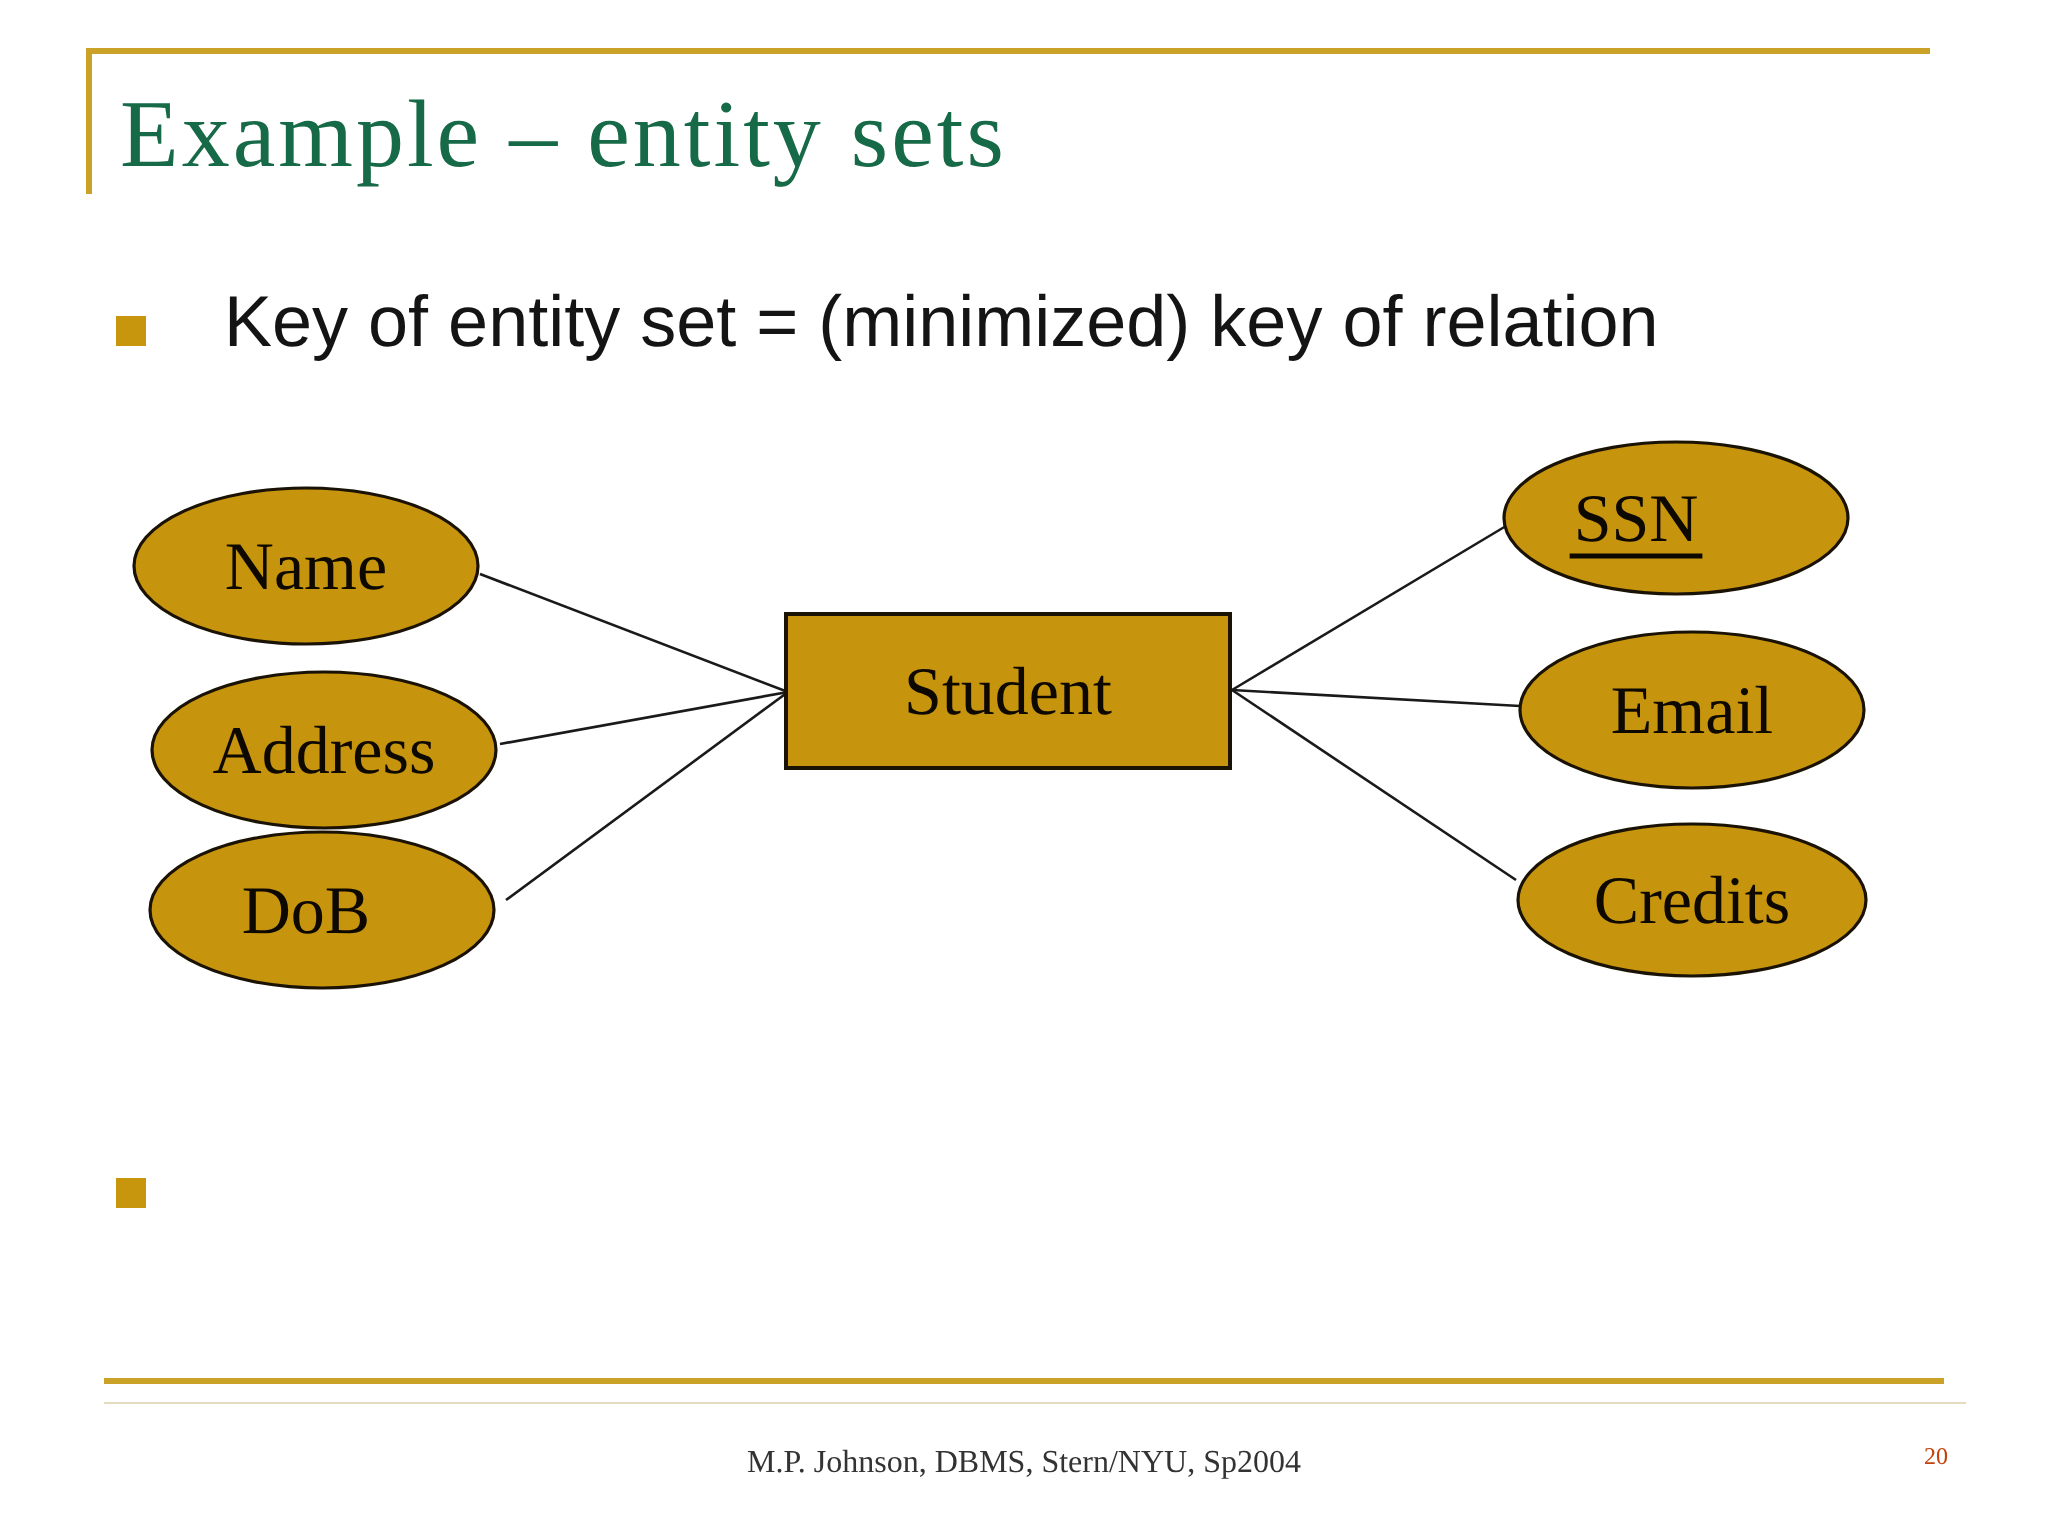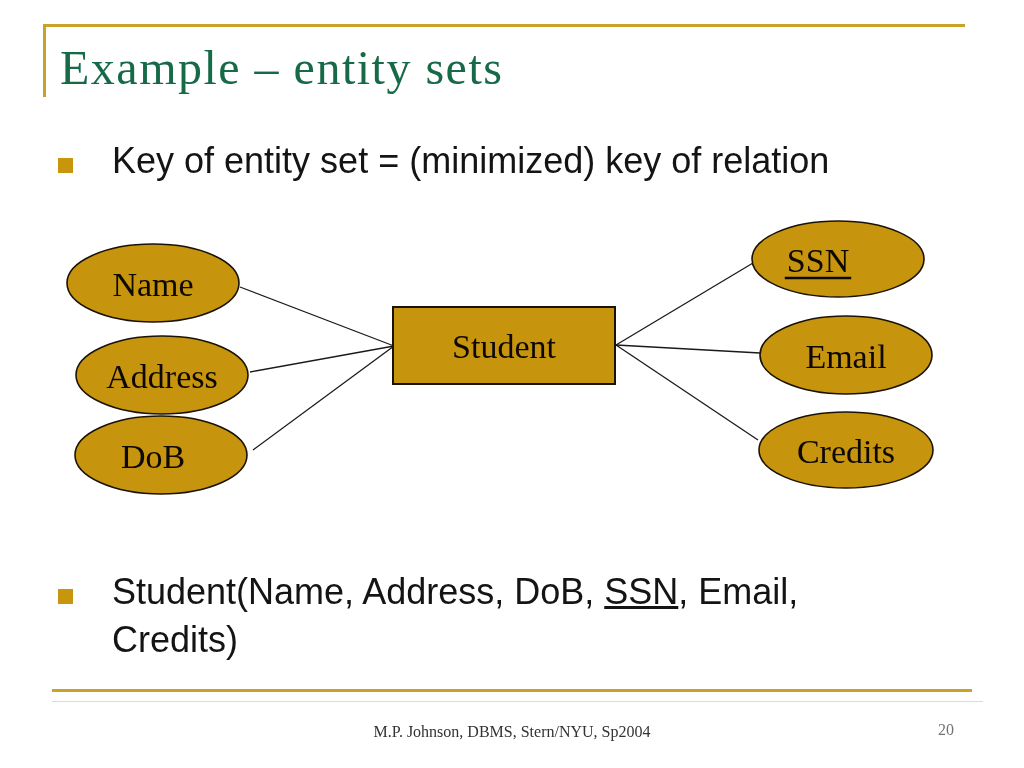--- a/index.html
+++ b/index.html
@@ -29,23 +29,23 @@
   #bullet2-text .u{text-decoration:underline;}
   #er-diagram{position:absolute;left:0;top:0;width:1024px;height:768px;}
   #footer-rule-thick{left:52px;top:689px;width:920px;height:3px;background:#C9A227;}
   #footer-rule-thin{left:52px;top:701px;width:931px;height:1px;background:#E3DCC1;}
   #footer-text{
     position:absolute;left:0;right:0;top:723px;text-align:center;
     font-family:"Liberation Serif","DejaVu Serif",serif;
     font-size:16px;color:#333333;
   }
   #page-number{
-    position:absolute;left:938px;top:721px;
+    position:absolute;left:962px;top:721px;
     font-family:"Liberation Serif","DejaVu Serif",serif;
-    font-size:16px;color:#737373;
+    font-size:12px;color:#c2410c;
   }
 </style>
 </head>
 <body>
 
 <div id="slide">
 
   <div id="top-rule" class="rule"></div>
   <div id="left-rule" class="rule"></div>
 
@@ -72,20 +72,19 @@
       <line x1="784.8125" y1="278" x2="851.1875" y2="278" stroke="#0D0800" stroke-width="2.4"></line>
       <ellipse cx="846" cy="355" rx="86" ry="39" fill="#C6940D" stroke="#1A1205" stroke-width="1.6"></ellipse>
       <text x="846" y="356" text-anchor="middle" dominant-baseline="central" font-family="&quot;Liberation Serif&quot;,&quot;DejaVu Serif&quot;,serif" font-size="34" fill="#0D0800">Email</text>
       <ellipse cx="846" cy="450" rx="87" ry="38" fill="#C6940D" stroke="#1A1205" stroke-width="1.6"></ellipse>
       <text x="846" y="451" text-anchor="middle" dominant-baseline="central" font-family="&quot;Liberation Serif&quot;,&quot;DejaVu Serif&quot;,serif" font-size="34" fill="#0D0800">Credits</text>
       <rect x="393" y="307" width="222" height="77" fill="#C6940D" stroke="#1A1205" stroke-width="2"></rect>
       <text x="504" y="346.5" text-anchor="middle" dominant-baseline="central" font-family="&quot;Liberation Serif&quot;,&quot;DejaVu Serif&quot;,serif" font-size="34" fill="#0D0800">Student</text>
     </svg>
 
   <div id="bullet2-square" class="bullet-square"></div>
-  <div id="bullet2-text" class="bullet-text"><span>Student(Name, Address, DoB, </span><span class="u">SSN</span><span>, Email,</span><br><span>Credits)</span></div>
 
   <div id="footer-rule-thick" class="rule"></div>
   <div id="footer-rule-thin" class="rule"></div>
   <div id="footer-text">M.P. Johnson, DBMS, Stern/NYU, Sp2004</div>
   <div id="page-number">20</div>
 
 </div>
 
 </body></html>

